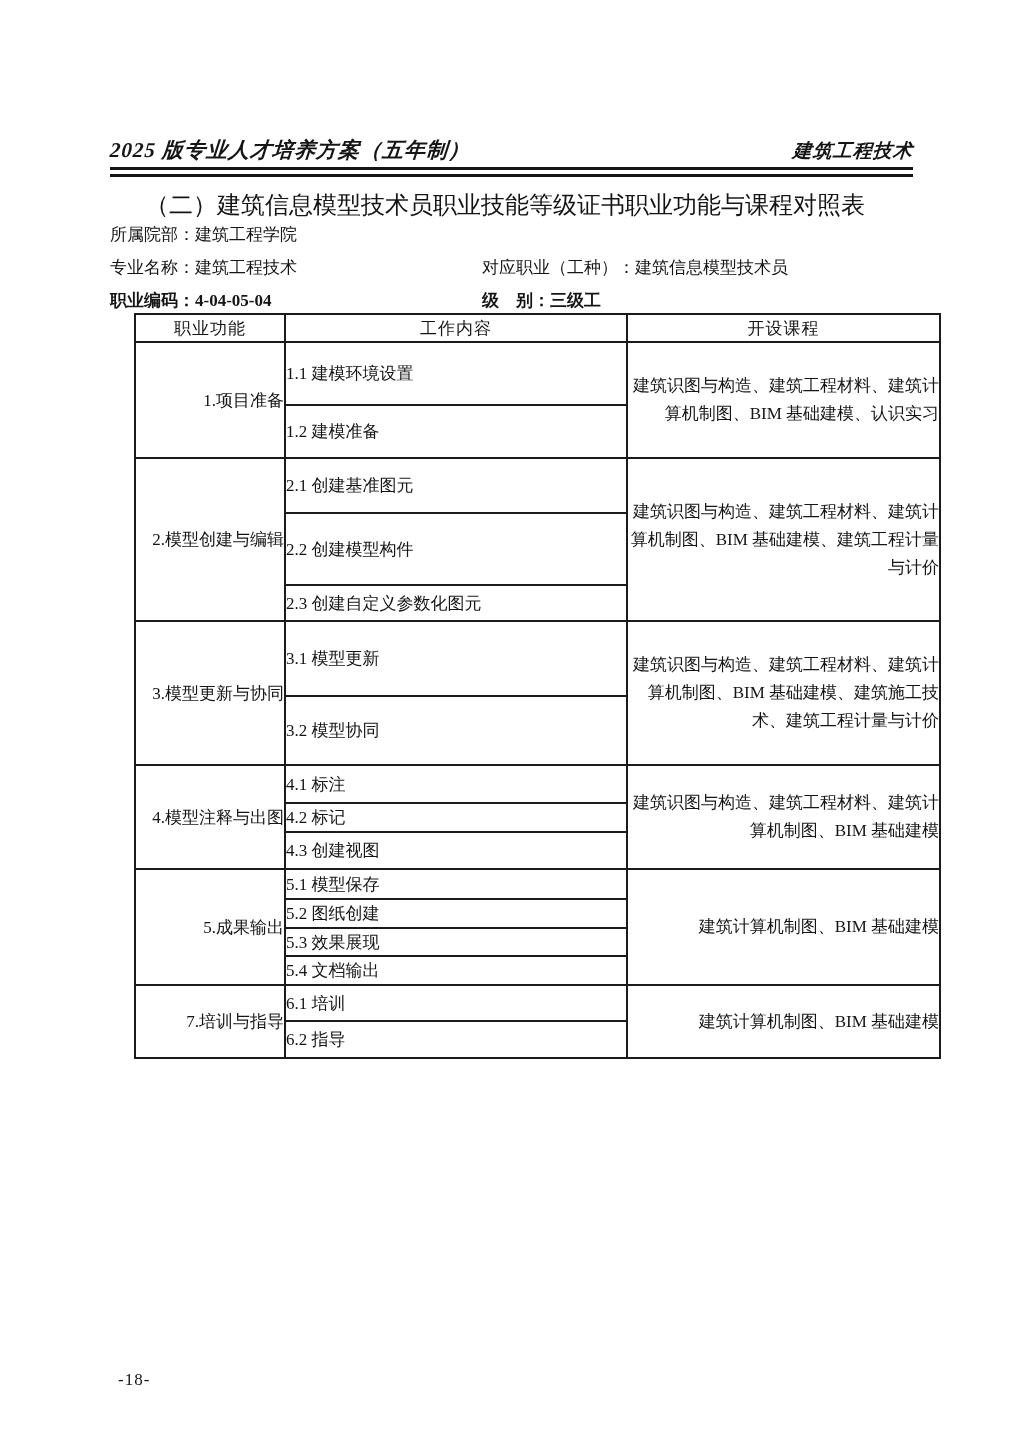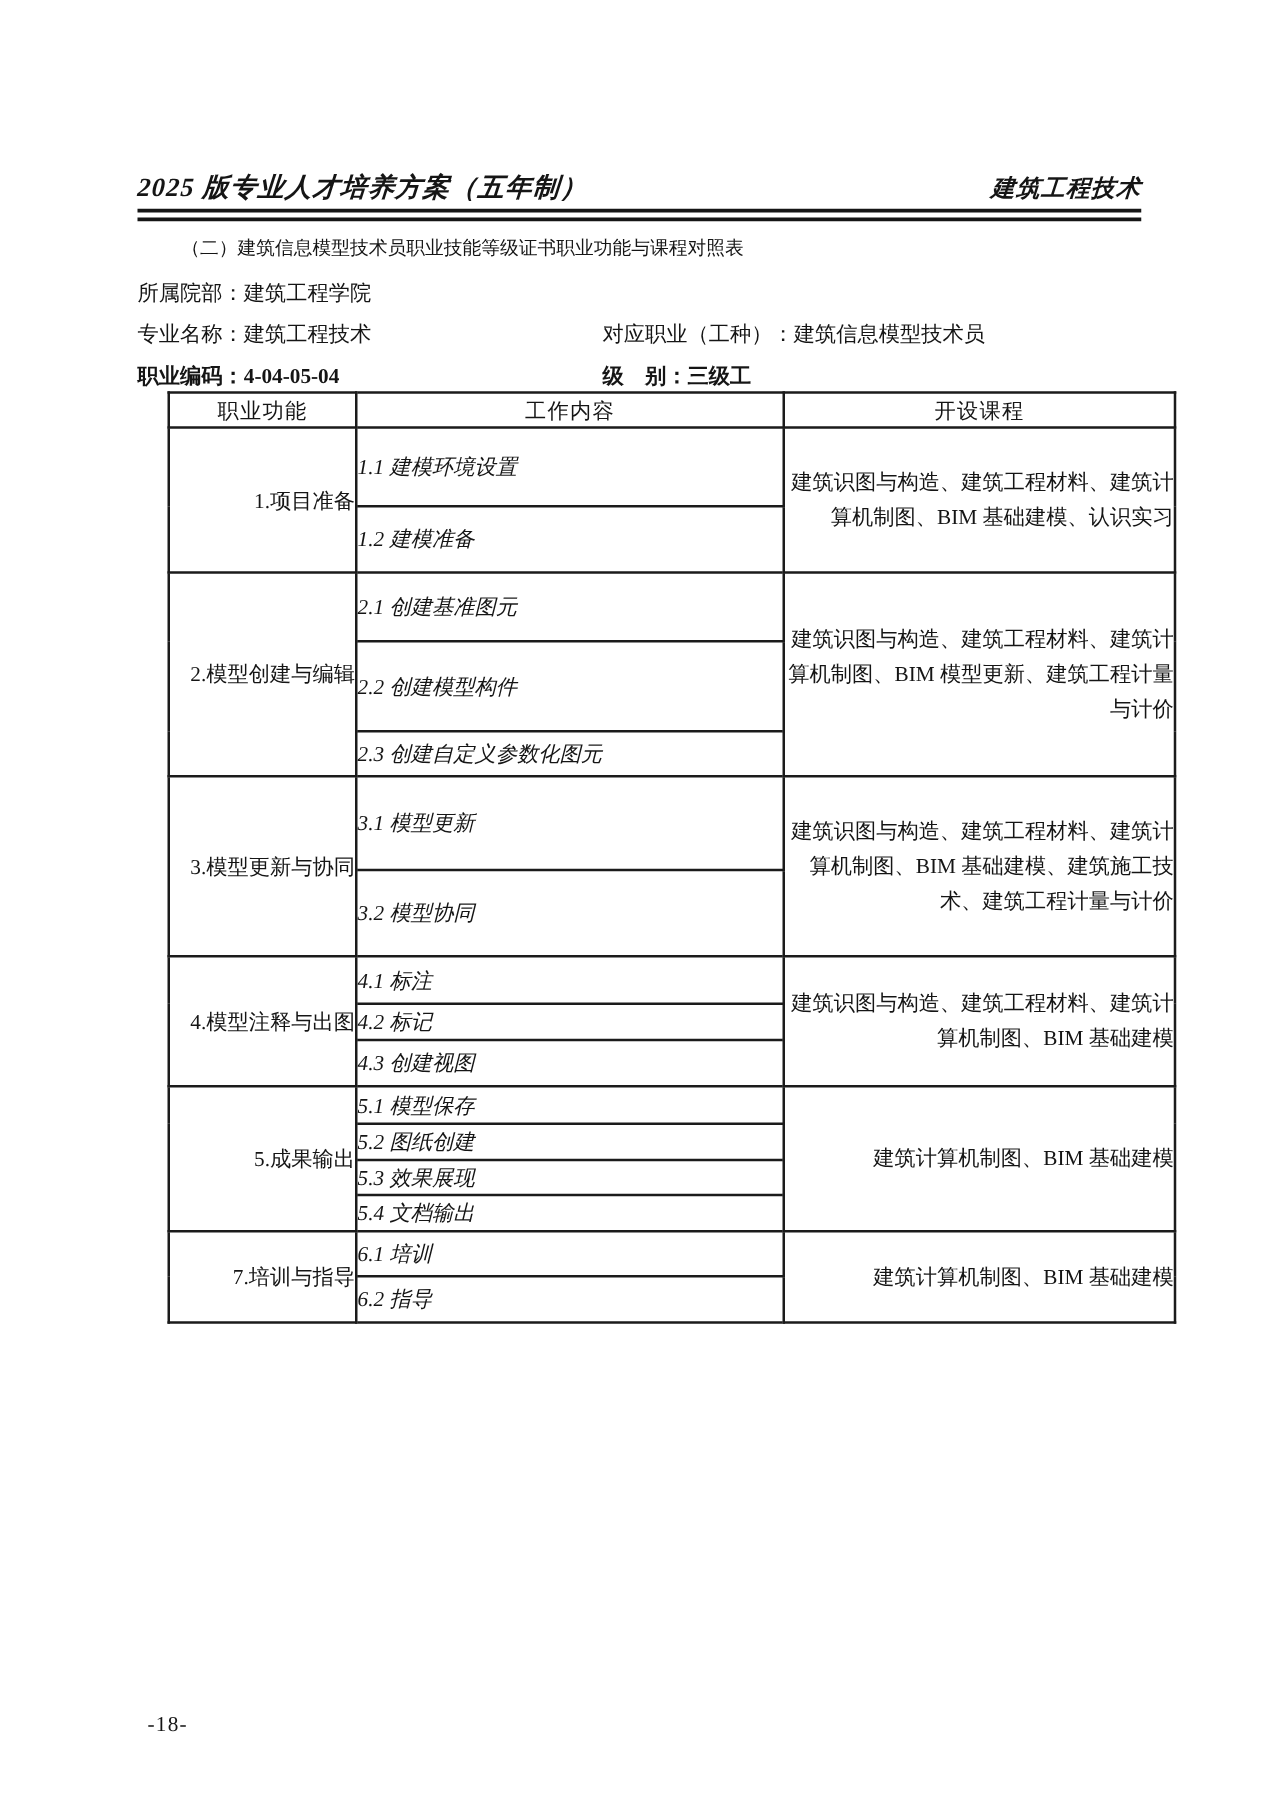--- a/index.html
+++ b/index.html
@@ -44,21 +44,21 @@
     width: 803px;
     height: 10px;
     border-top: 3px solid #151515;
     border-bottom: 3px solid #151515;
   }
   
   .section-title {
     position: absolute;
     left: 145px;
     top: 189px;
-    font-size: 15px;
+    font-size: 24px;
   }
   .info-line { position: absolute; left: 110px; font-size: 17px; width: 803px; }
   .info-dept { top: 223px; }
   .info-major { top: 256px; }
   .info-code { top: 289px; font-weight: bold; }
   .info-col2 { position: absolute; left: 372px; top: 0; }
   
   .mapping-table {
     position: absolute;
     left: 110px;
@@ -71,21 +71,21 @@
   .mapping-table th, .mapping-table td {
     border: 2px solid #1b1b1b;
     padding: 0;
     vertical-align: middle;
     font-size: 17px;
     font-weight: normal;
     color: #151515;
   }
   .mapping-table th { text-align: center; height: 28px; letter-spacing: 1px; }
   .func-cell { text-align: right; }
-  .task-cell { text-align: left; padding-left: 3px; font-style: italic; }
+  .task-cell { text-align: left; padding-left: 3px; }
   .courses-cell { text-align: right; padding-left: 3px; padding-right: 1px; line-height: 28px; }
   
   .page-number {
     position: absolute;
     left: 118px;
     top: 1370px;
     font-size: 17px;
     letter-spacing: 1px;
   }
 </style>
@@ -134,21 +134,21 @@
         <td class="task-cell">1.1 建模环境设置</td>
         <td class="courses-cell" rowspan="2">建筑识图与构造、建筑工程材料、建筑计算机制图、BIM 基础建模、认识实习</td>
       </tr>
       <tr style="height:53px">
         <td class="task-cell">1.2 建模准备</td>
       </tr>
 
       <tr style="height:55px">
         <td class="func-cell" rowspan="3">2.模型创建与编辑</td>
         <td class="task-cell">2.1 创建基准图元</td>
-        <td class="courses-cell" rowspan="3">建筑识图与构造、建筑工程材料、建筑计算机制图、BIM 模型更新、建筑工程计量与计价</td>
+        <td class="courses-cell" rowspan="3">建筑识图与构造、建筑工程材料、建筑计算机制图、BIM 基础建模、建筑工程计量与计价</td>
       </tr>
       <tr style="height:72px">
         <td class="task-cell">2.2 创建模型构件</td>
       </tr>
       <tr style="height:36px">
         <td class="task-cell">2.3 创建自定义参数化图元</td>
       </tr>
 
       <tr style="height:75px">
         <td class="func-cell" rowspan="2">3.模型更新与协同</td>

